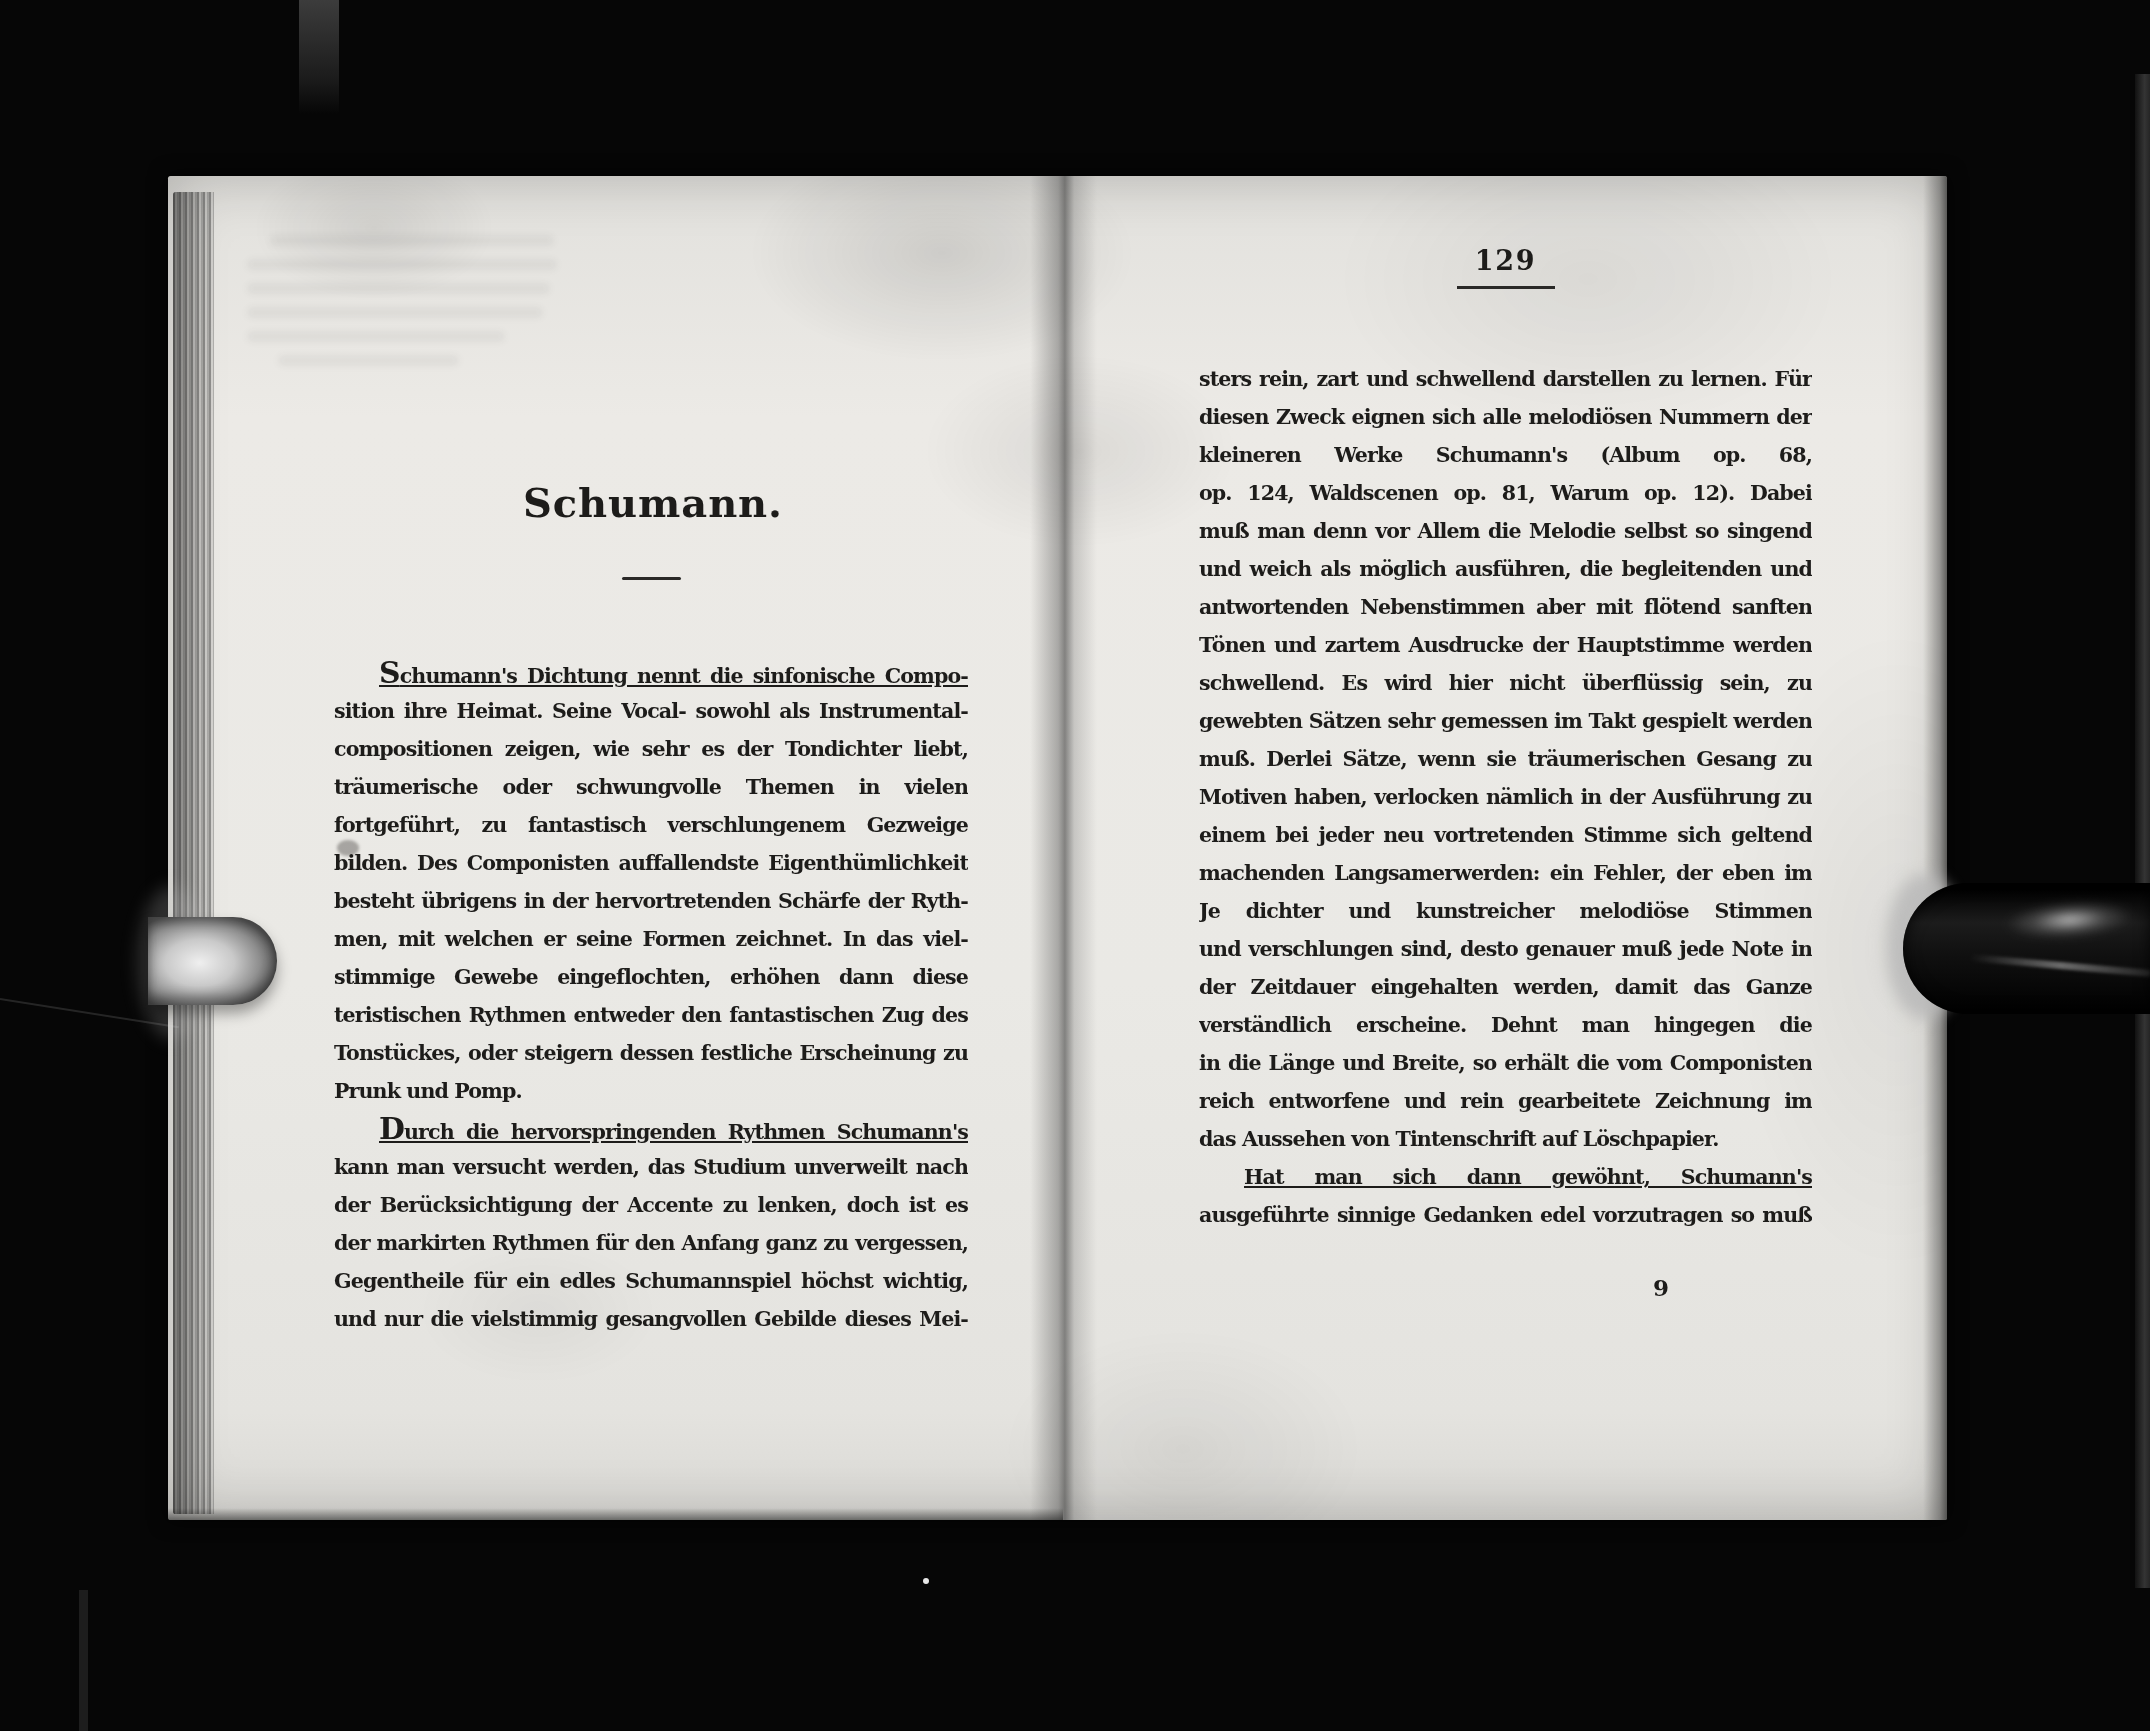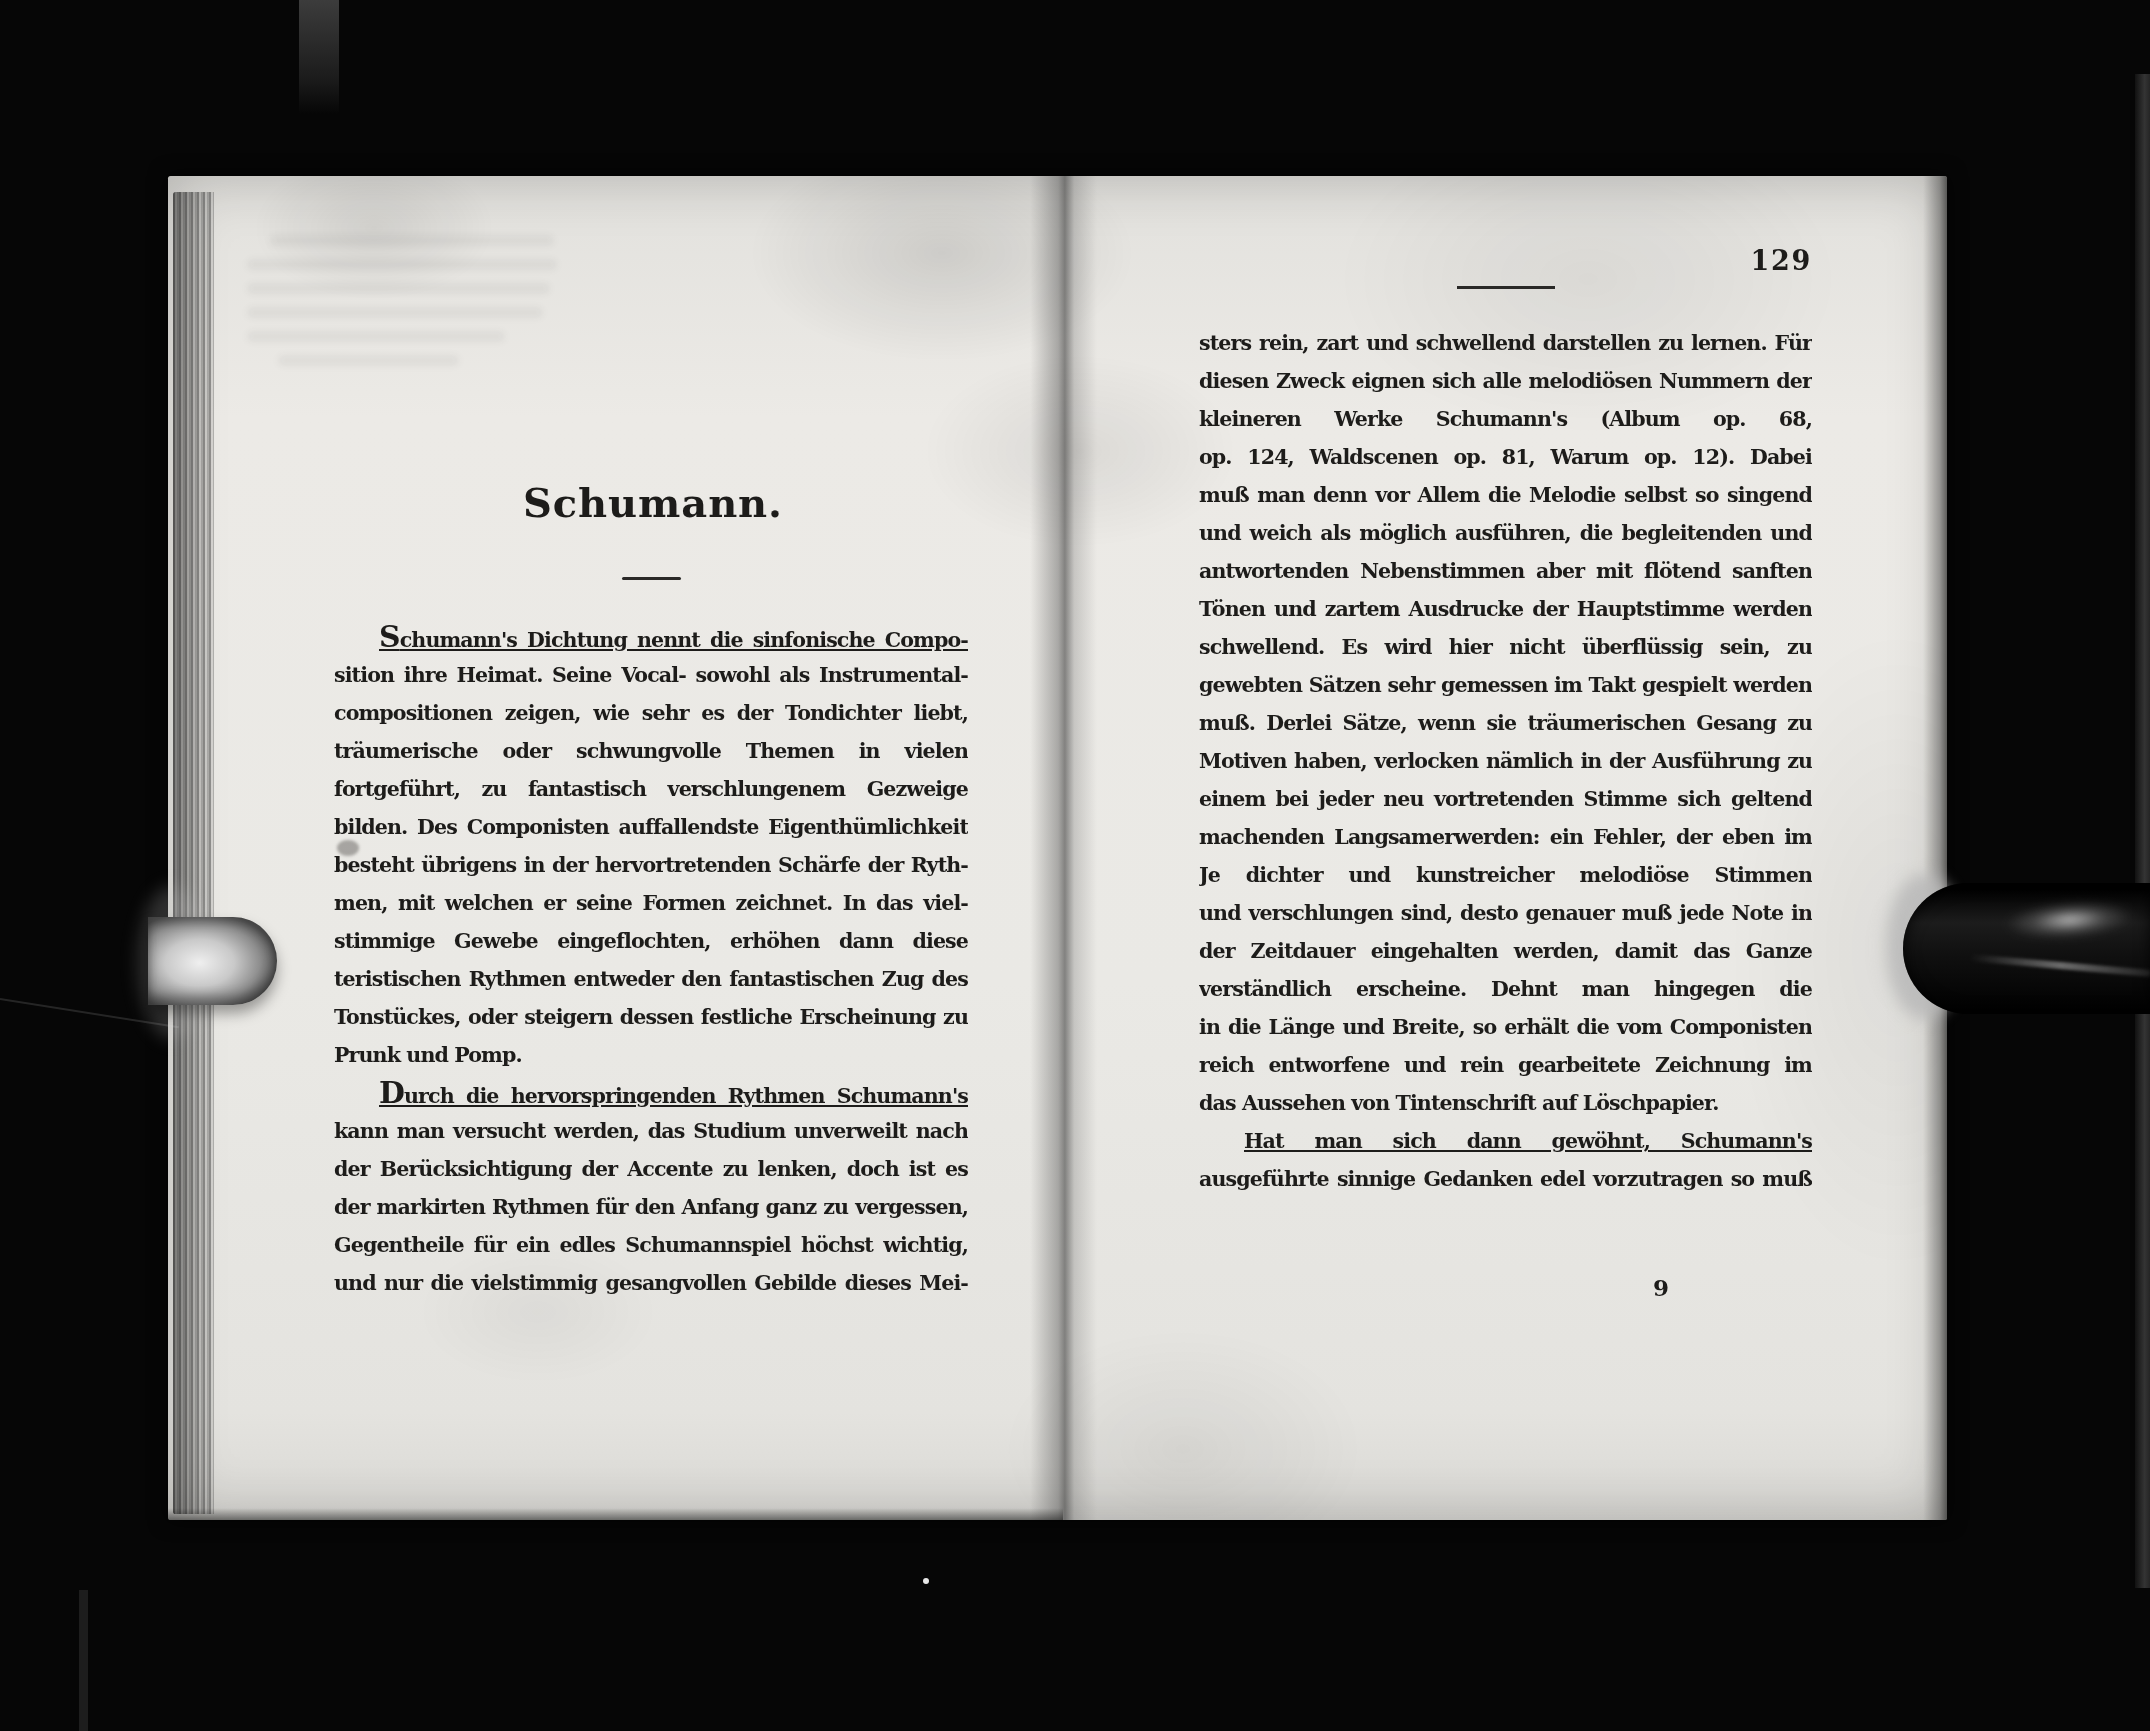--- a/index.html
+++ b/index.html
@@ -49,24 +49,24 @@
   .g4{left:79px;top:131px;width:296px;}
   .g5{left:79px;top:155px;width:258px;}
   .g6{left:110px;top:179px;width:181px;}
   .ink-spot{position:absolute;left:169px;top:664px;width:22.4px;height:15.5px;border-radius:50%;
     background:rgba(40,38,34,0.35);filter:blur(1.7px);}
   
   .ink{color:#1d1c1a;}
   .heading{position:absolute;left:168px;top:303px;width:634px;text-align:center;
     font-size:40px;font-weight:700;letter-spacing:0.9px;}
   .heading-rule{position:absolute;left:454px;top:401px;width:59px;height:3.4px;background:#2a2927;border-radius:1.7px;}
-  .pagenum{position:absolute;left:1031px;top:69px;width:613px;text-align:right;
+  .pagenum{position:absolute;left:1031px;top:69px;width:613px;text-align:center;
     font-size:27px;font-weight:700;letter-spacing:1.7px;}
   .pagenum-rule{position:absolute;left:1289px;top:110px;width:98px;height:2.6px;background:#2a2927;}
-  .textblock{position:absolute;font-size:20.6px;font-weight:700;letter-spacing:-0.9px;}
+  .textblock{position:absolute;font-size:20.6px;font-weight:700;letter-spacing:-0.9px;margin-top:36px;}
   #left-lines{left:166px;top:442px;width:634px;--lh:38px;}
   #right-lines{left:1031px;top:148px;width:613px;--lh:38px;}
   .line{height:var(--lh);line-height:var(--lh);text-align:justify;text-align-last:justify;overflow:hidden;}
   .line.nojust{text-align-last:left;}
   .line.indent{padding-left:45px;text-decoration:underline;}
   #left-lines .indent::first-letter{font-size:1.45em;}
   .signature{position:absolute;left:1485px;top:1098px;font-size:23px;font-weight:700;}
   
   .clamp-left{position:absolute;left:148px;top:917px;width:129px;height:88px;
     border-radius:0 48px 48px 0;

